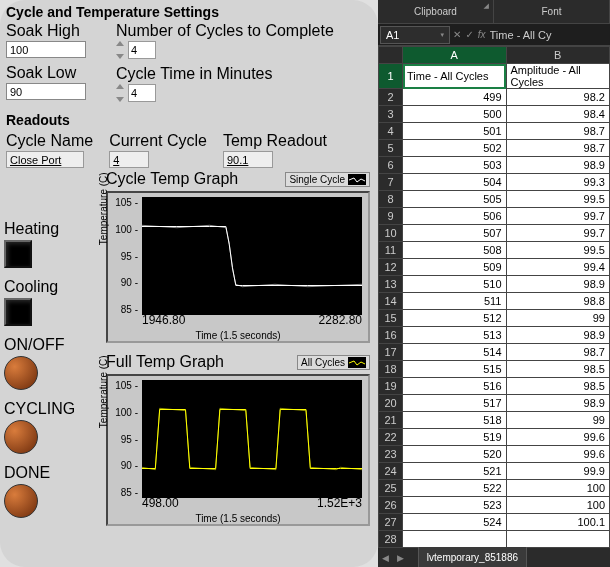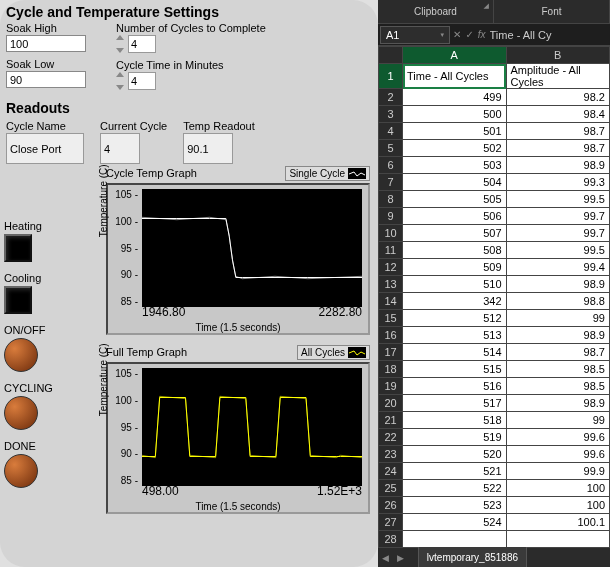--- a/index.html
+++ b/index.html
@@ -17,21 +17,21 @@
     width: 378px;
     height: 567px;
     background-color: #d4d4d4;
     background-image: radial-gradient(circle, #b8b8b8 0.5px, transparent 0.5px);
     background-size: 6px 6px;
     padding: 4px 6px;
     position: relative;
     border-radius: 25px;
   }
   .lv-title { font-size: 14px; font-weight: bold; margin-bottom: 2px; }
-  .lv-label { font-size: 11px; color: #000; margin-bottom: 1px; }
+  .lv-label { font-size: 16px; color: #000; margin-bottom: 1px; }
   .lv-input {
     width: 80px; height: 17px; background: #fff; border: 1px solid #888;
     font-size: 11px; padding: 0 3px;
   }
   .lv-numctrl {
     display: flex; align-items: center; gap: 2px;
   }
   .lv-numctrl .arrows {
     width: 10px; height: 18px; position: relative;
   }
@@ -44,22 +44,22 @@
   .lv-numctrl .arrows::after { bottom:0; border-top:5px solid #888; }
   .lv-numctrl input {
     width: 28px; height: 18px; background:#fff; border:1px solid #999;
     font-size:11px; padding:0 2px;
   }
   .row { display:flex; gap: 30px; }
   .col { display:flex; flex-direction: column; }
   .section-title { font-size: 14px; font-weight: bold; margin: 10px 0 4px 0; }
   .readouts-row { display:flex; gap: 16px; align-items:flex-start; }
   .display-box {
-    width: 60px; height: 31px; background:#eee; border:1px solid #999;
-    font-size:11px; padding:0 3px; display:flex; align-items:center;
+    width: 60px; height: 17px; background:#eee; border:1px solid #999;
+    font-size:11px; padding:0 3px; display:flex; align-items:center;text-decoration:underline;
   }
   .legend-btn {
     display:flex; align-items:flex-end; gap:3px;
     background:#dcdcdc; border:1px solid #888; padding:1px 3px;
     font-size:10px; float:right;
   }
   .legend-swatch {
     width:18px; height:11px; background:#000; display:flex;
     align-items:center; justify-content:center;
   }
@@ -370,21 +370,21 @@
             <td class="cell">509</td>
             <td class="cell">99.4</td>
           </tr>
           <tr>
             <td class="rowh">13</td>
             <td class="cell">510</td>
             <td class="cell">98.9</td>
           </tr>
           <tr>
             <td class="rowh">14</td>
-            <td class="cell">342</td>
+            <td class="cell">511</td>
             <td class="cell">98.8</td>
           </tr>
           <tr>
             <td class="rowh">15</td>
             <td class="cell">512</td>
             <td class="cell">99</td>
           </tr>
           <tr>
             <td class="rowh">16</td>
             <td class="cell">513</td>

